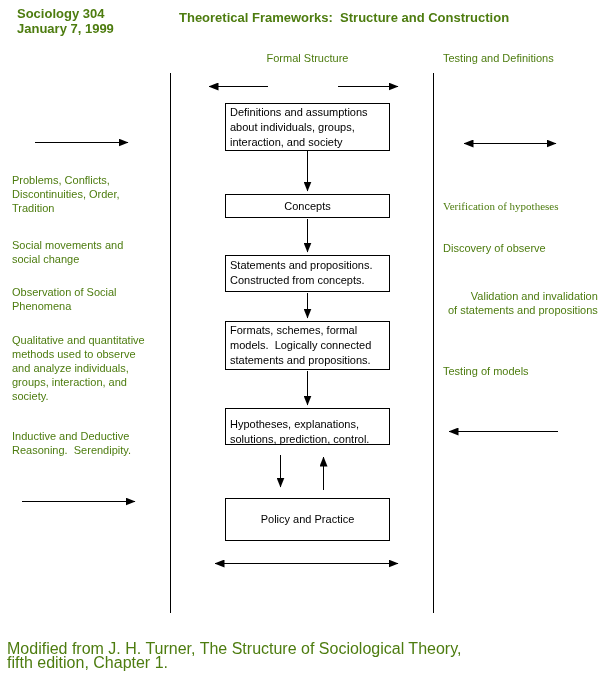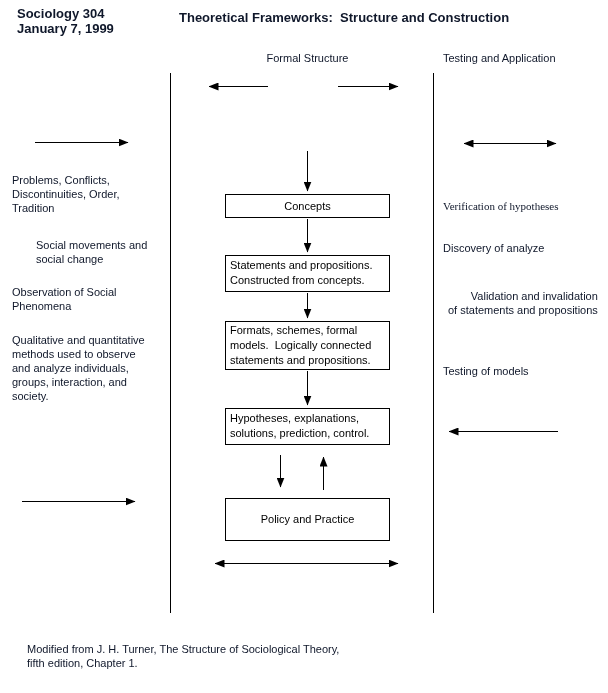--- a/index.html
+++ b/index.html
@@ -1,33 +1,33 @@
 <!DOCTYPE html>
 <html><head>
 <meta charset="utf-8">
 <style>
   html,body{margin:0;padding:0;background:#ffffff;}
   .canvas{
     position:relative;width:608px;height:693px;background:#ffffff;
     font-family:"Liberation Sans",sans-serif;color:#000000;overflow:hidden;
   }
-  .txt{position:absolute;white-space:pre-wrap;font-size:11px;line-height:14px;color:#0f172a;}
+  .txt{position:absolute;white-space:pre-wrap;font-size:11px;line-height:14px;color:#4d7c0f;}
   .bold{font-weight:bold;font-size:13px;line-height:15px;}
   .heading-center{left:225px;width:165px;text-align:center;}
   .box{
     position:absolute;left:225px;width:165px;box-sizing:border-box;
     border:1px solid #000;background:#fff;
     font-size:11px;line-height:15px;padding:1px 4px;white-space:pre-wrap;
   }
   .box-centered{
     display:flex;align-items:center;justify-content:center;
     text-align:center;padding:8px;
   }
   svg.overlay{position:absolute;left:0;top:0;}
-  .footer-line{font-size:11px;line-height:14px;margin-left:20px;}
+  .footer-line{font-size:16px;line-height:14px;}
 </style>
 </head>
 <body>
 
 <div class="canvas">
 
   <svg class="overlay" width="608" height="693" viewBox="0 0 608 693">
     <defs>
       <marker id="ah" viewBox="0 0 10 8" markerWidth="10" markerHeight="8" refX="9.5" refY="4" orient="auto-start-reverse" markerUnits="userSpaceOnUse">
         <path d="M0,0 L10,4 L0,8 Z" fill="#000"></path>
@@ -57,47 +57,52 @@
       <line x1="558" y1="431.5" x2="449" y2="431.5" marker-end="url(#ah)"></line>
     </g>
   </svg>
 
   <div class="txt bold" style="left:17px;top:6px;">Sociology 304</div>
   <div class="txt bold" style="left:17px;top:21px;">January 7, 1999</div>
 
   <div class="txt bold" style="left:179px;top:10px;">Theoretical Frameworks:  Structure and Construction</div>
 
   <div class="txt heading-center" style="top:51px;">Formal Structure</div>
-  <div class="txt" style="left:443px;top:51px;">Testing and Application</div>
+  <div class="txt" style="left:443px;top:51px;">Testing and Definitions</div>
 
   <div class="txt" style="left:12px;top:173px;">Problems, Conflicts,
 Discontinuities, Order,
 Tradition</div>
-  <div class="txt" style="left:12px;top:238px;margin-left:24px;">Social movements and
+  <div class="txt" style="left:12px;top:238px;">Social movements and
 social change</div>
   <div class="txt" style="left:12px;top:285px;">Observation of Social
 Phenomena</div>
   <div class="txt" style="left:12px;top:333px;">Qualitative and quantitative
 methods used to observe
 and analyze individuals,
 groups, interaction, and
 society.</div>
+  <div class="txt" style="left:12px;top:429px;">Inductive and Deductive
+Reasoning.  Serendipity.</div>
 
+  <div class="box" style="top:103px;height:48px;">Definitions and assumptions
+about individuals, groups,
+interaction, and society</div>
   <div class="box box-centered" style="top:194px;height:24px;">Concepts</div>
   <div class="box" style="top:255px;height:37px;padding-top:2px;">Statements and propositions.
 Constructed from concepts.</div>
   <div class="box" style="top:321px;height:49px;">Formats, schemes, formal
 models.  Logically connected
 statements and propositions.</div>
-  <div class="box" style="top:408px;height:37px;padding-top:2px;">Hypotheses, explanations,
+  <div class="box" style="top:408px;height:37px;padding-top:8px;">Hypotheses, explanations,
 solutions, prediction, control.</div>
   <div class="box box-centered" style="top:498px;height:43px;">Policy and Practice</div>
 
   <div class="txt" style="left:443px;top:199px;font-family:Liberation Serif, serif;">Verification of hypotheses</div>
-  <div class="txt" style="left:443px;top:241px;">Discovery of analyze</div>
+  <div class="txt" style="left:443px;top:241px;">Discovery of observe</div>
   <div class="txt" style="left:448px;top:289px;text-align:right;">Validation and invalidation
 of statements and propositions</div>
   <div class="txt" style="left:443px;top:364px;">Testing of models</div>
 
   <div class="txt footer-line" style="left:7px;top:642px;">Modified from J. H. Turner, The Structure of Sociological Theory,
 fifth edition, Chapter 1.</div>
 
 </div>
 
 </body></html>

